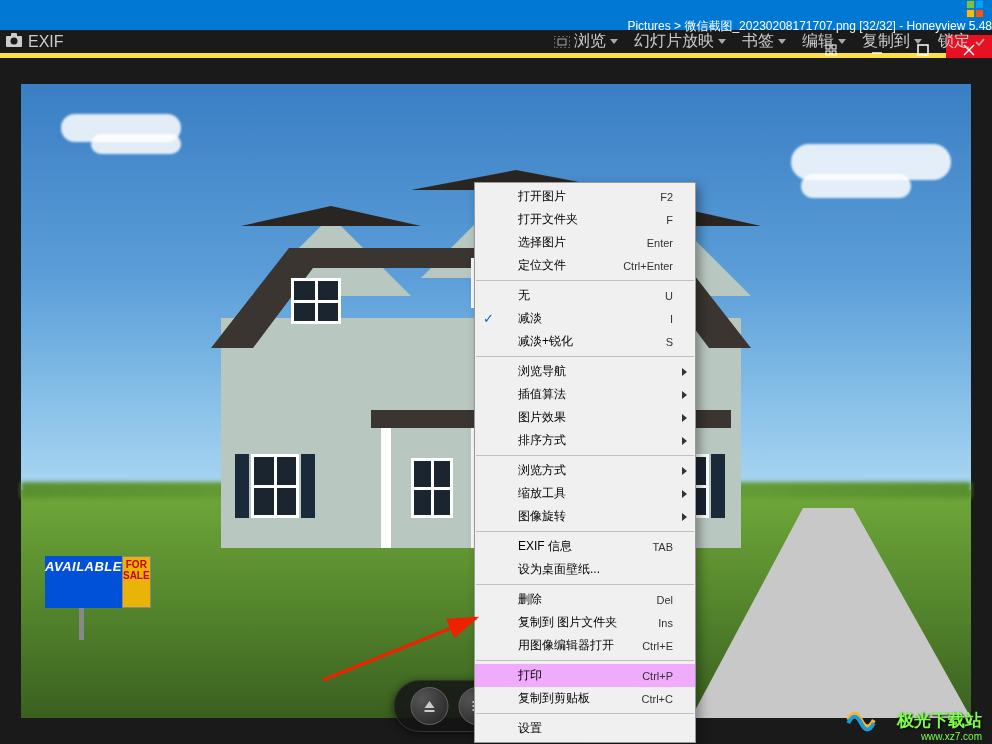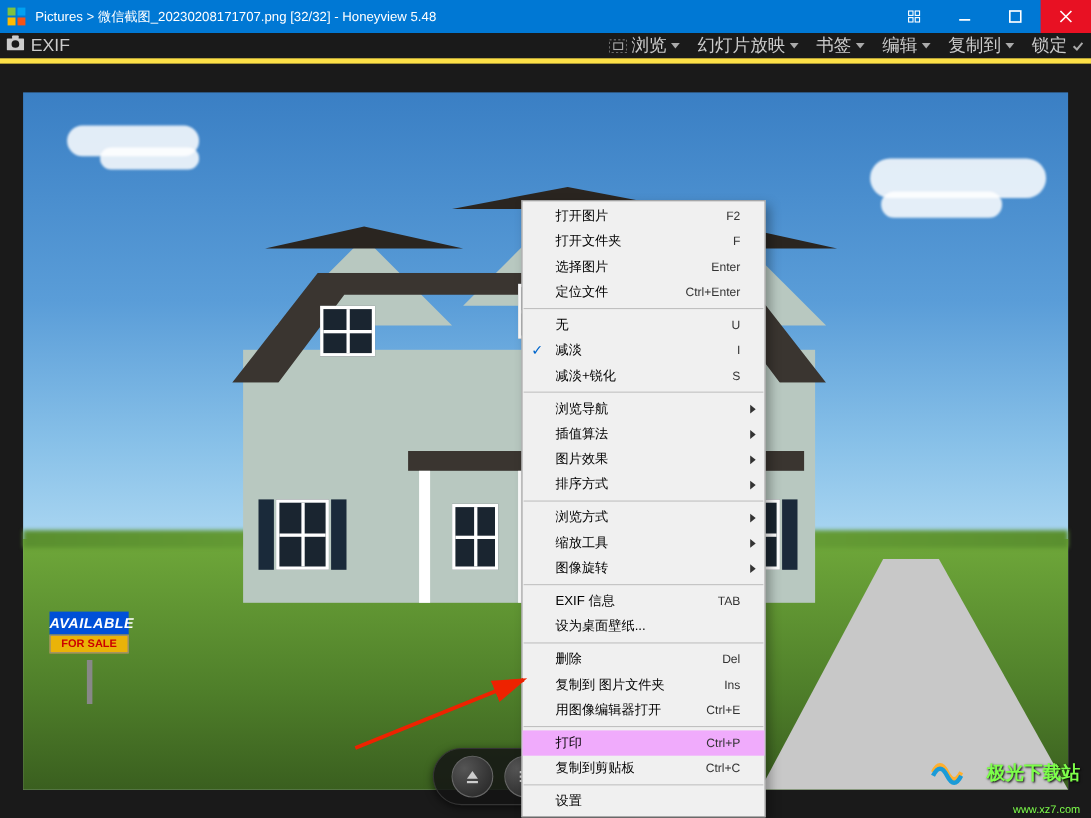--- a/index.html
+++ b/index.html
@@ -1,19 +1,19 @@
 <!DOCTYPE html>
 <html><head>
 <meta charset="utf-8">
 <style>
 * { margin: 0; padding: 0; box-sizing: border-box; font-family: "Microsoft YaHei", "Segoe UI", sans-serif; }
 body { width: 992px; height: 744px; background: #1a1a1a; overflow: hidden; position: relative; }
 
 
-.title-bar { height: 30px; background: #0078d4; display: flex; align-items: center; color: #fff; font-size: 12px; }
+.title-bar { height: 30px; background: #0078d4; display: flex; align-items: flex-end; color: #fff; font-size: 12px; flex-direction: column; }
 .title-bar .logo { width: 22px; height: 22px; margin: 0 6px 0 4px; display:flex; align-items:center; justify-content:center; }
 .title-bar .title-text { flex: 1; }
 .title-bar .win-controls { display: flex; }
 .title-bar .win-btn { width: 46px; height: 30px; display: flex; align-items: center; justify-content: center; cursor: pointer; }
 .title-bar .win-btn.close { background: #e81123; }
 
 
 .toolbar { height: 28px; background: #1a1a1a; display: flex; align-items: center; color: #ccc; font-size: 16px; padding: 0 6px; border-bottom: 5px solid #fde047; }
 .toolbar .left { display: flex; align-items: center; gap: 6px; }
 .toolbar .spacer { flex: 1; }
@@ -43,45 +43,45 @@
 .gr2 { left:250px; top:-18px; border-left-width:105px; border-right-width:105px; }
 .gr3 { left:420px; top:18px; }
 .window { position:absolute; background:#1a2530; border: 3px solid #fff; }
 .window::before, .window::after { content:''; position:absolute; background:#fff; }
 .window::before { left:50%; top:0; bottom:0; width:3px; margin-left:-1.5px; }
 .window::after { left:0; right:0; top:50%; height:3px; margin-top:-1.5px; }
 .shutter { position:absolute; background:#1a2a3a; width:14px; }
 .porch-roof { position:absolute; left:210px; bottom:120px; width:360px; height:18px; background:#3a3530; }
 .column { position:absolute; bottom:0; width:10px; height:120px; background:#fff; }
 .door { position:absolute; left:350px; bottom:0; width:44px; height:90px; background:#3a1f1a; border:2px solid #fff; }
-.sign { position:absolute; left:24px; bottom:110px; width:72px; height:52px; display:flex; flex-direction:column; }
+.sign { position:absolute; left:24px; bottom:110px; width:72px; height:52px; display:flex; flex-direction:row; }
 .sign-avail { background:#0050d8; color:#fff; font-weight:bold; font-size:13px; text-align:center; padding:3px 0; font-style:italic; letter-spacing:0.5px; }
 .sign-sale { background:#eab308; color:#c00; font-size:10px; font-weight:bold; text-align:center; padding:2px 0; border:1px solid #888; }
 .sign-post { position:absolute; left:58px; bottom:78px; width:5px; height:40px; background:#888; }
 
 
 .ctrl-pill { position:absolute; left:50%; bottom: 12px; transform:translateX(-50%); height:52px; background: rgba(20,20,20,0.85); border-radius: 26px; display:flex; align-items:center; padding: 0 16px; gap: 10px; box-shadow: 0 2px 8px rgba(0,0,0,0.6); border:1px solid #333; }
 .ctrl-btn { width:38px; height:38px; border-radius:50%; background: radial-gradient(circle at 30% 30%, #555, #222); border:1px solid #666; display:flex; align-items:center; justify-content:center; cursor:pointer; }
 .ctrl-small { color:#999; font-size:18px; cursor:pointer; padding:0 4px; font-weight:bold; }
 
 
 .context-menu { position:absolute; left:474px; top:182px; width:222px; background:#f0f0f0; border:1px solid #999; box-shadow: 4px 4px 10px rgba(0,0,0,0.35); font-size:12px; color:#000; padding: 2px 0; z-index: 100; }
 .menu-row { height:23px; display:flex; align-items:center; padding: 0 22px 0 30px; position:relative; cursor:pointer; }
 .menu-row.highlighted { background:#f0abfc; }
-.menu-row .label { flex:1; }
+.menu-row .label { flex:1;margin-left:13px; }
 .menu-row .shortcut { color:#333; font-size:11px; }
 .menu-row .submenu-arrow { position:absolute; right:8px; width:0; height:0; border-top:4px solid transparent; border-bottom:4px solid transparent; border-left:5px solid #333; }
 .menu-row .check { position:absolute; left:8px; color:#0066cc; font-size:13px; }
 .menu-sep { height:1px; background:#c0c0c0; margin: 3px 1px; }
 
 
 .arrow { position:absolute; left:318px; top:612px; width:180px; height:70px; z-index:200; pointer-events:none; }
 
 
-.watermark { position:absolute; right:10px; bottom:26px; display:flex; align-items:center; gap:20px; z-index:50; }
+.watermark { position:absolute; right:10px; bottom:8px; display:flex; align-items:center; gap:20px; z-index:50; }
 .wm-text { color:#7dff4a; font-size:17px; font-weight:bold; text-shadow:1px 1px 2px #000; }
 .wm-logo { width:32px; height:32px; }
 </style>
 </head>
 <body>
 
 <div class="title-bar">
   <span class="logo">
     <svg viewBox="0 0 20 20" width="18" height="18">
         <rect x="1" y="1" width="8" height="8" fill="#7fc241"></rect>

